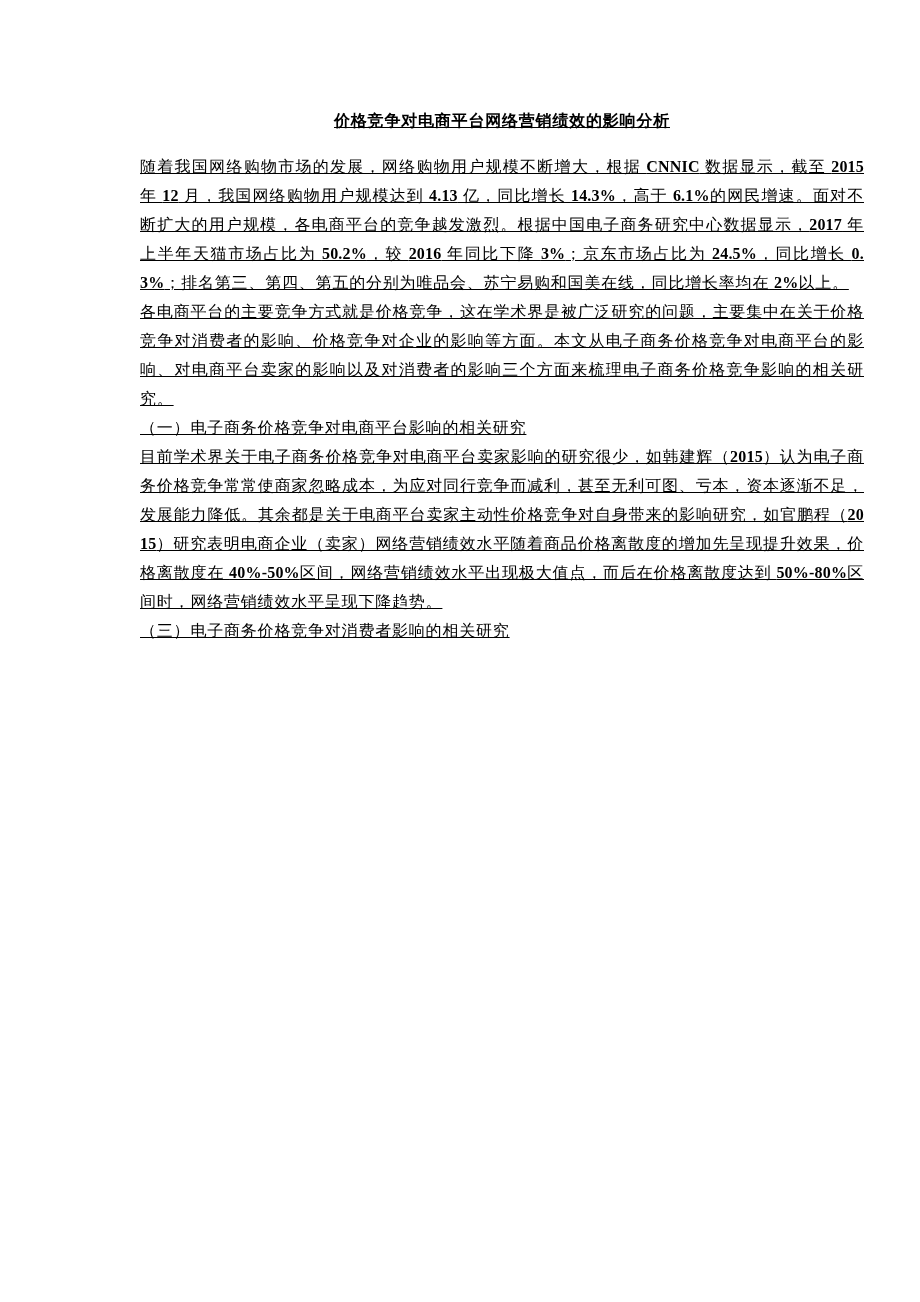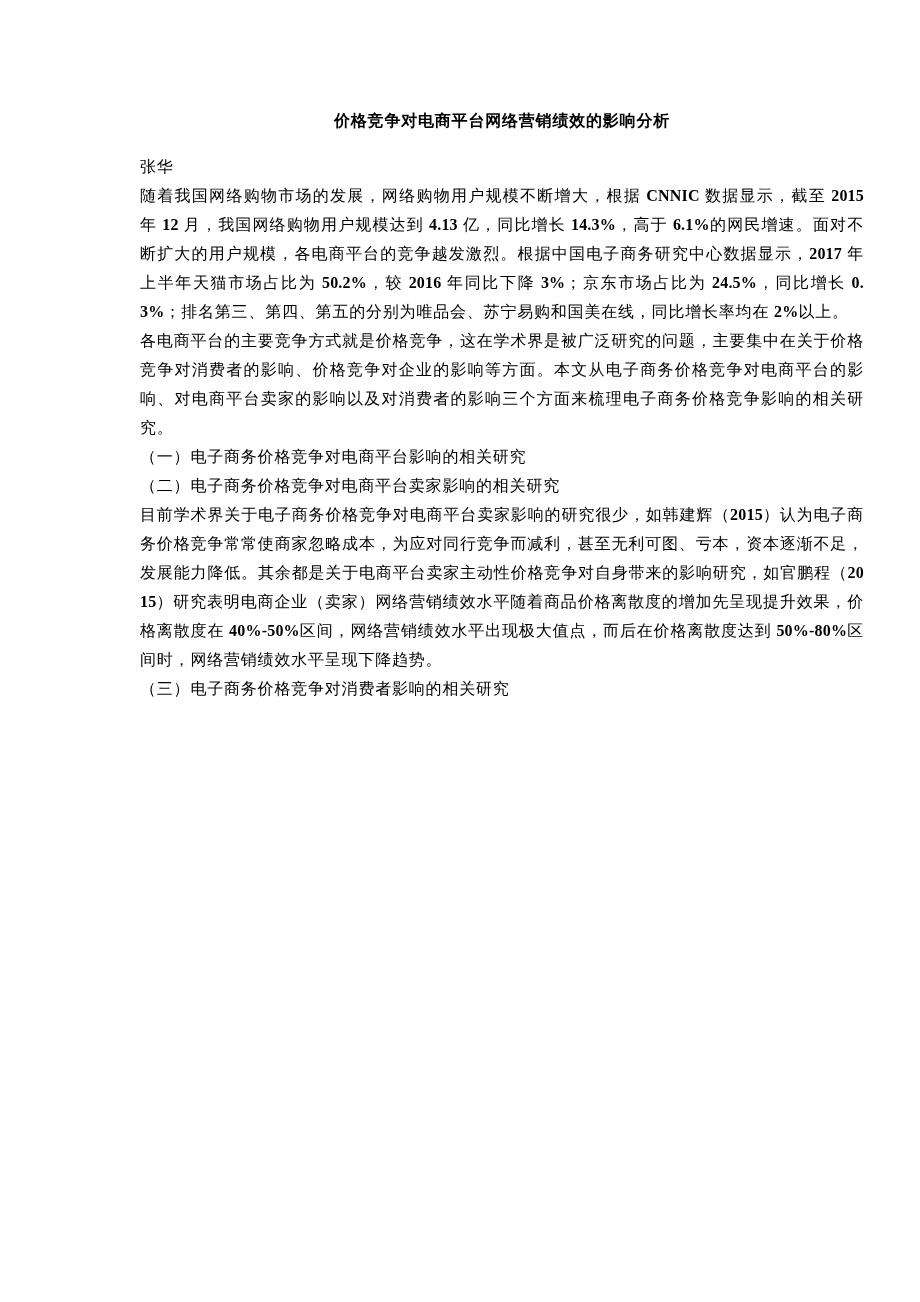--- a/index.html
+++ b/index.html
@@ -13,20 +13,21 @@
     font-family: "Liberation Serif", "DejaVu Serif", serif;
     color: #000000;
   }
   .page {
     box-sizing: border-box;
     width: 920px;
     height: 952px;
     padding: 106px 56px 40px 140px;
     overflow: hidden;
     background: #ffffff;
+    text-decoration: underline;
   }
   .title {
     font-size: 16px;
     font-weight: bold;
     text-align: center;
     margin: 0 0 17px 0;
     line-height: 29px;
     letter-spacing: 0.8px;
   }
   .para {
@@ -42,31 +43,29 @@
     font-weight: bold;
     letter-spacing: 0.2px;
   }
 </style>
 </head>
 <body>
 
 <div class="page">
   <h1 class="title">价格竞争对电商平台网络营销绩效的影响分析</h1>
 
-  <p class="para">张华</p>
 
 
 
 
   <p class="para">随着我国网络购物市场的发展，网络购物用户规模不断增大，根据 <span class="lt">CNNIC</span> 数据显示，截至 <span class="lt">2015</span> 年 <span class="lt">12</span> 月，我国网络购物用户规模达到 <span class="lt">4.13</span> 亿，同比增长 <span class="lt">14.3%</span>，高于 <span class="lt">6.1%</span>的网民增速。面对不断扩大的用户规模，各电商平台的竞争越发激烈。根据中国电子商务研究中心数据显示，<span class="lt">2017</span> 年上半年天猫市场占比为 <span class="lt">50.2%</span>，较 <span class="lt">2016</span> 年同比下降 <span class="lt">3%</span>；京东市场占比为 <span class="lt">24.5%</span>，同比增长 <span class="lt">0.3%</span>；排名第三、第四、第五的分别为唯品会、苏宁易购和国美在线，同比增长率均在 <span class="lt">2%</span>以上。</p>
 
   <p class="para">各电商平台的主要竞争方式就是价格竞争，这在学术界是被广泛研究的问题，主要集中在关于价格竞争对消费者的影响、价格竞争对企业的影响等方面。本文从电子商务价格竞争对电商平台的影响、对电商平台卖家的影响以及对消费者的影响三个方面来梳理电子商务价格竞争影响的相关研究。</p>
 
   <p class="para">（一）电子商务价格竞争对电商平台影响的相关研究</p>
 
 
-  <p class="para">（二）电子商务价格竞争对电商平台卖家影响的相关研究</p>
 
   <p class="para">目前学术界关于电子商务价格竞争对电商平台卖家影响的研究很少，如韩建辉（<span class="lt">2015</span>）认为电子商务价格竞争常常使商家忽略成本，为应对同行竞争而减利，甚至无利可图、亏本，资本逐渐不足，发展能力降低。其余都是关于电商平台卖家主动性价格竞争对自身带来的影响研究，如官鹏程（<span class="lt">2015</span>）研究表明电商企业（卖家）网络营销绩效水平随着商品价格离散度的增加先呈现提升效果，价格离散度在 <span class="lt">40%-50%</span>区间，网络营销绩效水平出现极大值点，而后在价格离散度达到 <span class="lt">50%-80%</span>区间时，网络营销绩效水平呈现下降趋势。</p>
 
   <p class="para">（三）电子商务价格竞争对消费者影响的相关研究</p>
 
 </div>
 
 </body></html>

